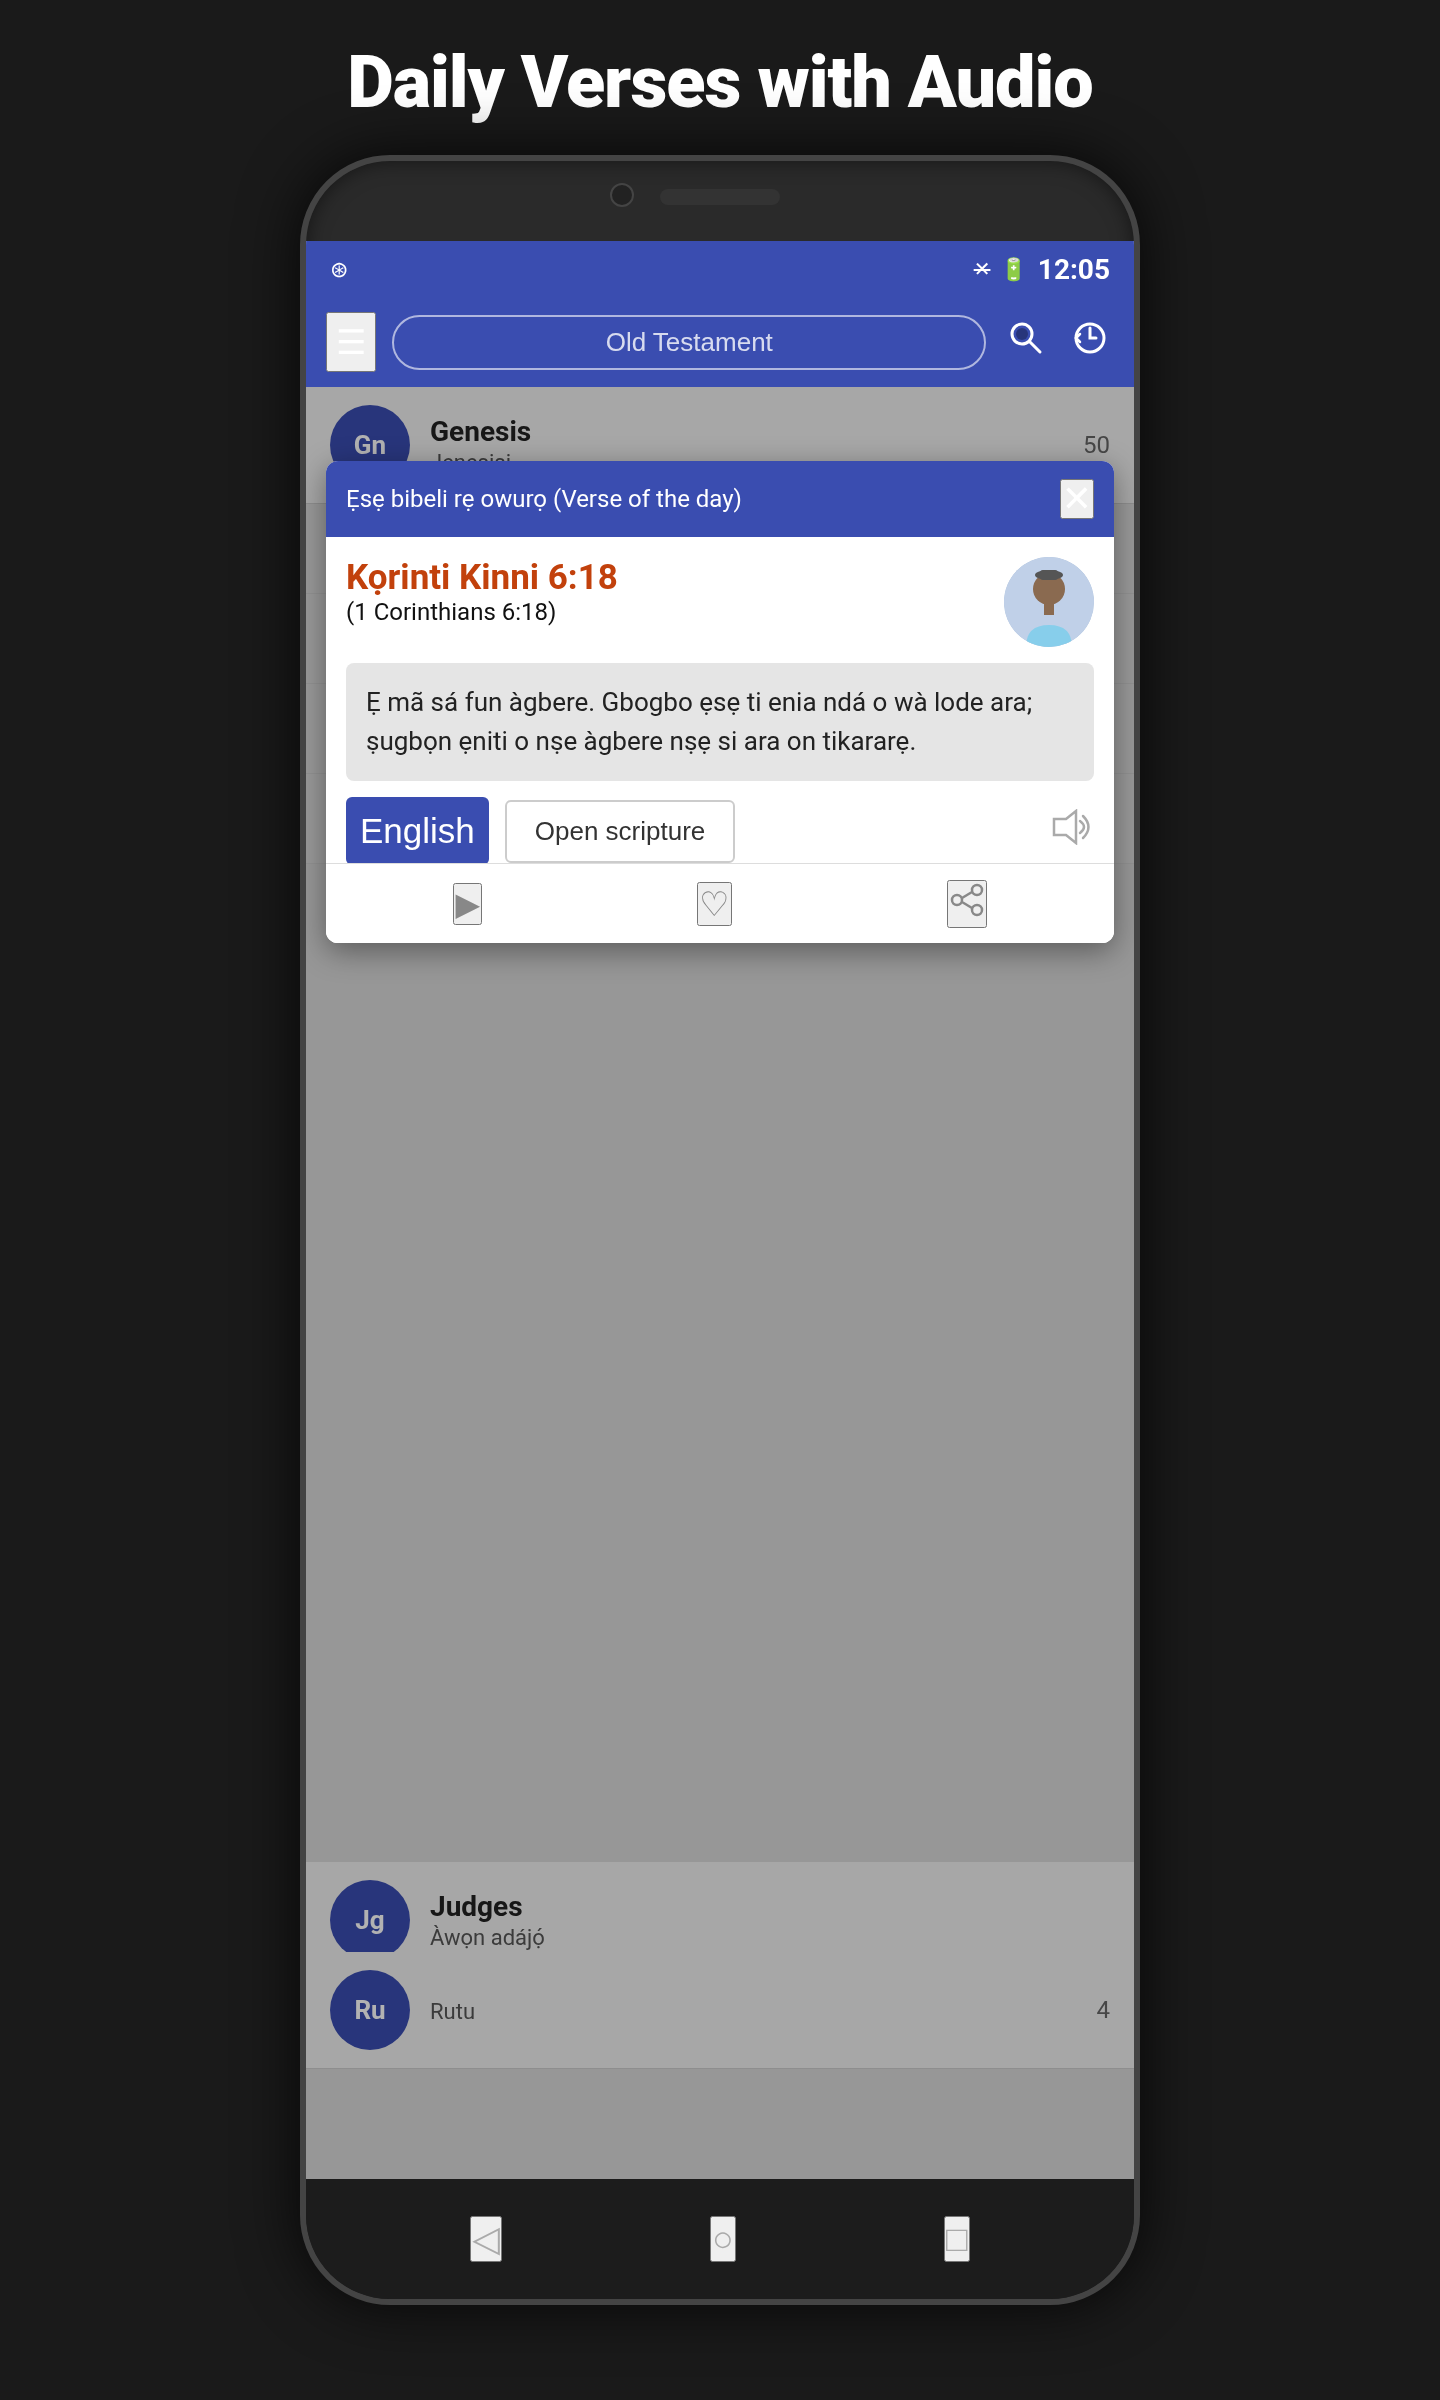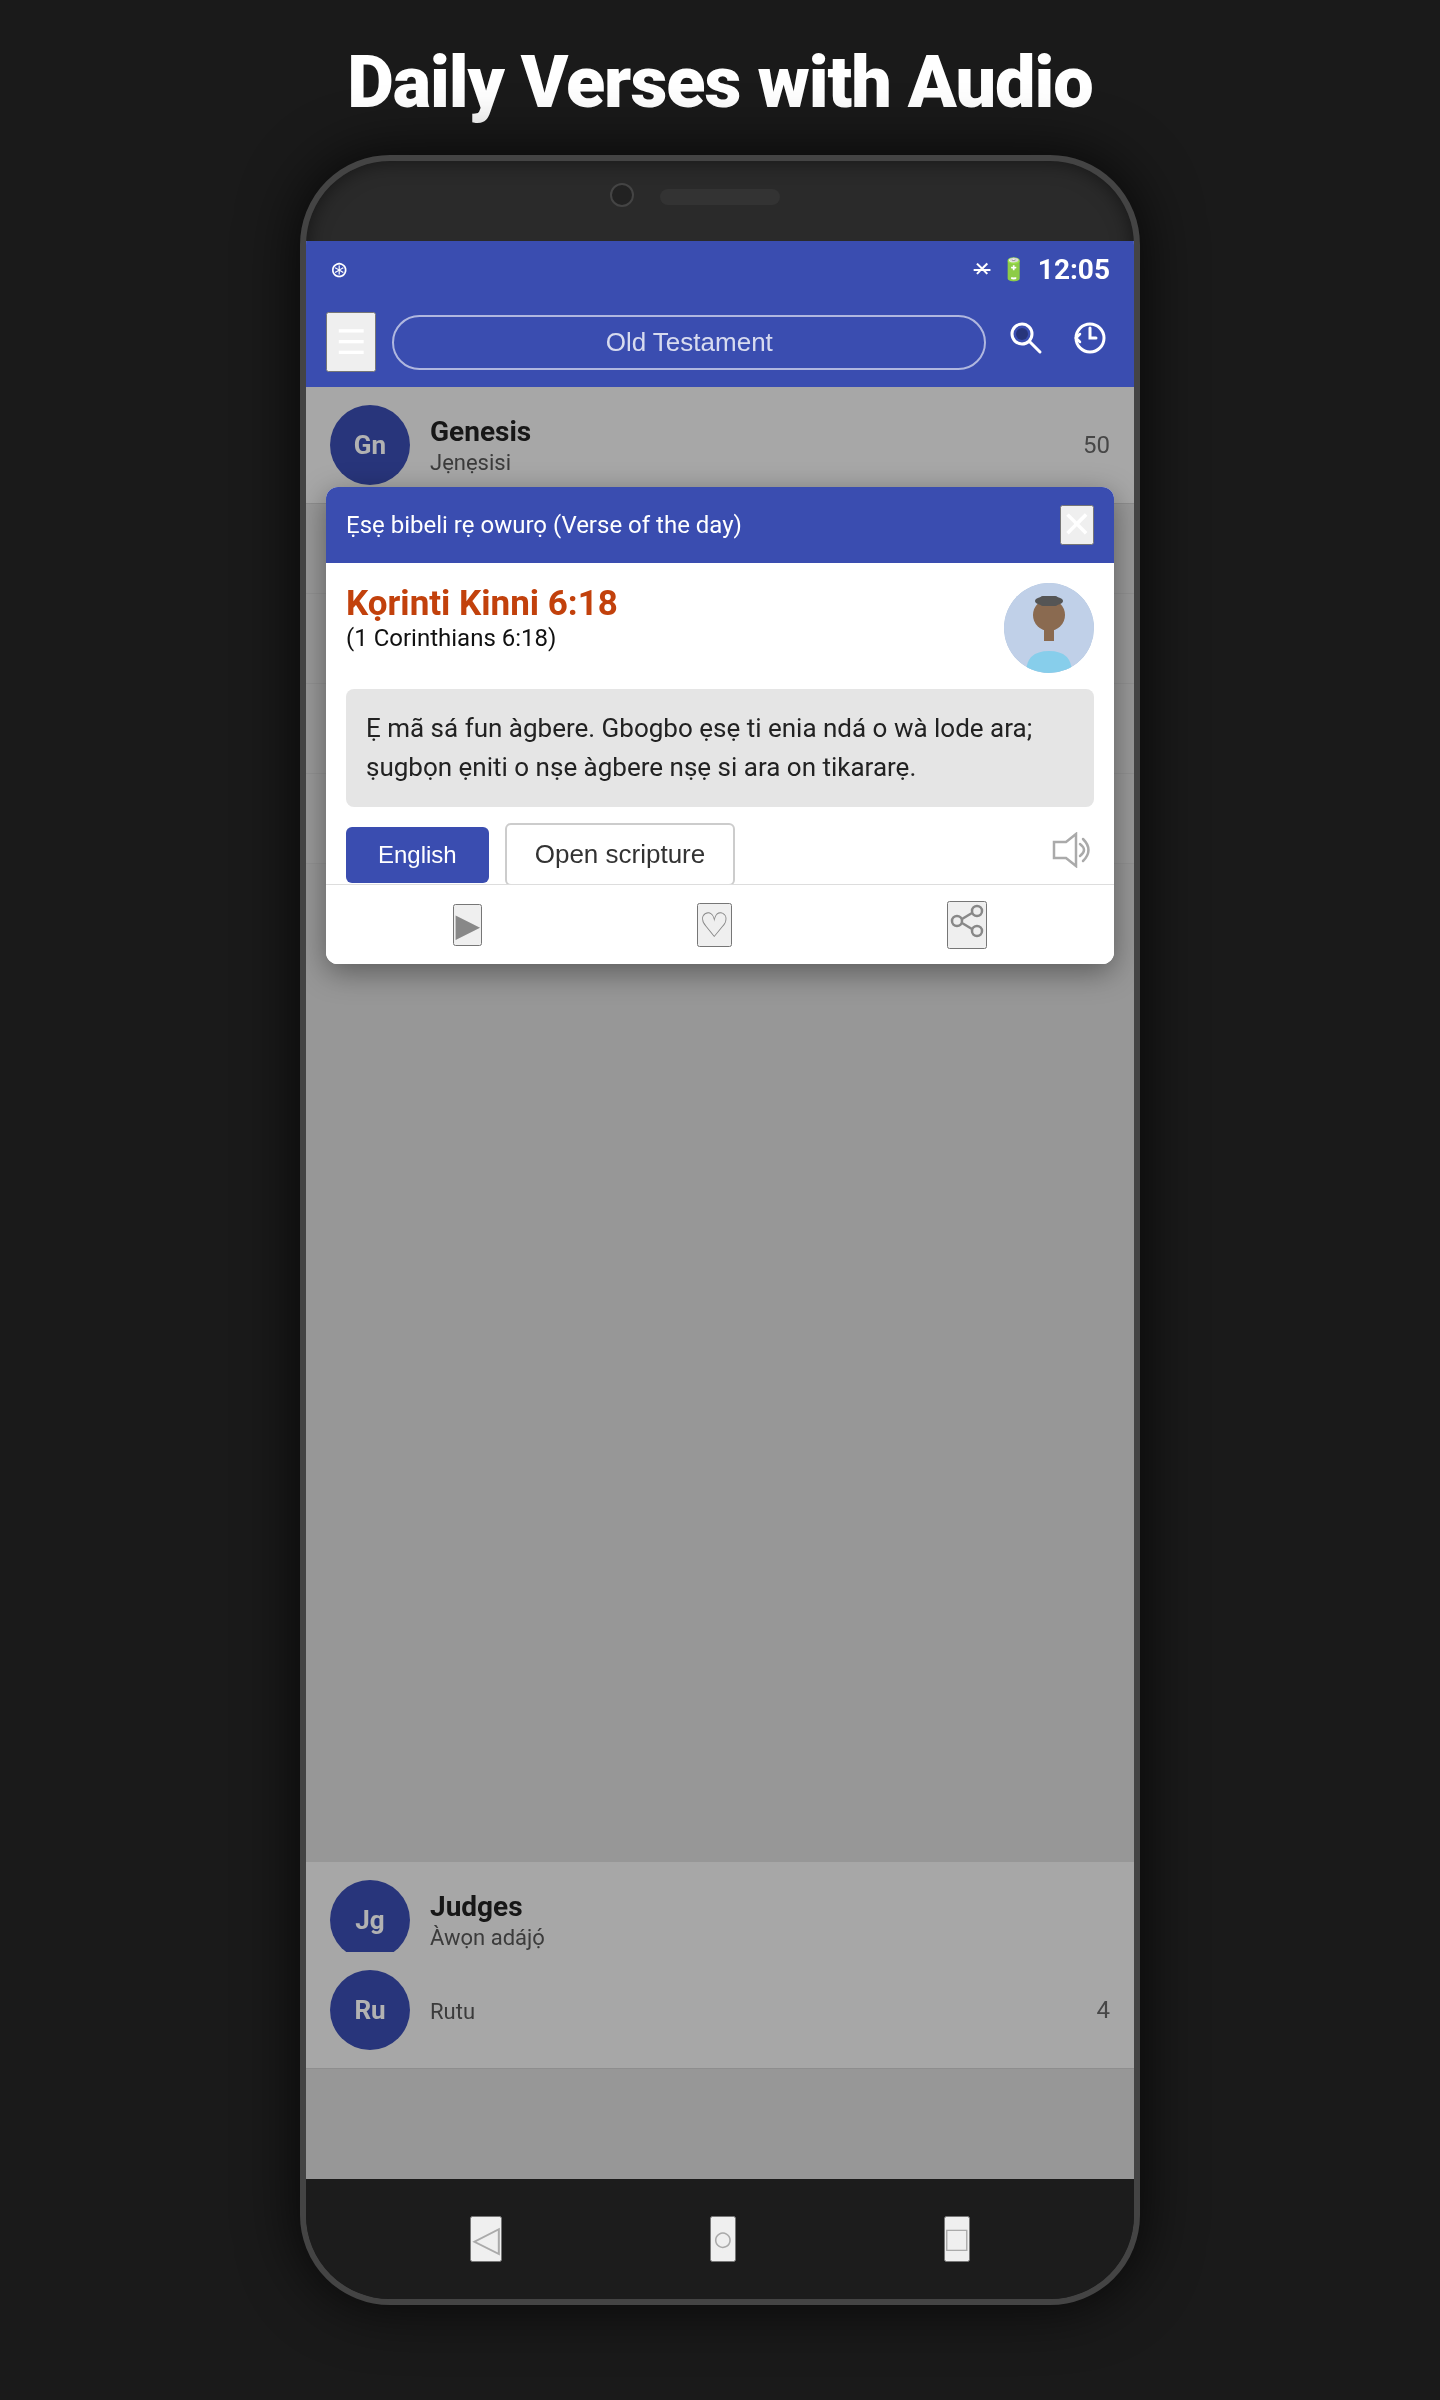--- a/index.html
+++ b/index.html
@@ -199,21 +199,21 @@
       left: 0;
       right: 0;
       bottom: 0;
       background: rgba(0,0,0,0.3);
       z-index: 5;
     }
 
     
     .modal {
       position: absolute;
-      top: 100px;
+      top: 74px;
       left: 20px;
       right: 20px;
       background: white;
       border-radius: 12px;
       overflow: hidden;
       z-index: 10;
       box-shadow: 0 8px 30px rgba(0,0,0,0.4);
     }
 
     .modal-header {
@@ -290,22 +290,22 @@
       display: flex;
       align-items: center;
       gap: 16px;
       padding: 0 0 4px;
     }
     .btn-english {
       background: #3a4db0;
       color: white;
       border: none;
       border-radius: 6px;
-      padding: 14px 32px;
-      font-size: 24px;
+      padding: 14px 14px;
+      font-size: 35px;
       cursor: pointer;
       font-weight: 500;
     }
     .btn-scripture {
       background: white;
       color: #333;
       border: 2px solid #ccc;
       border-radius: 6px;
       padding: 14px 28px;
       font-size: 26px;

